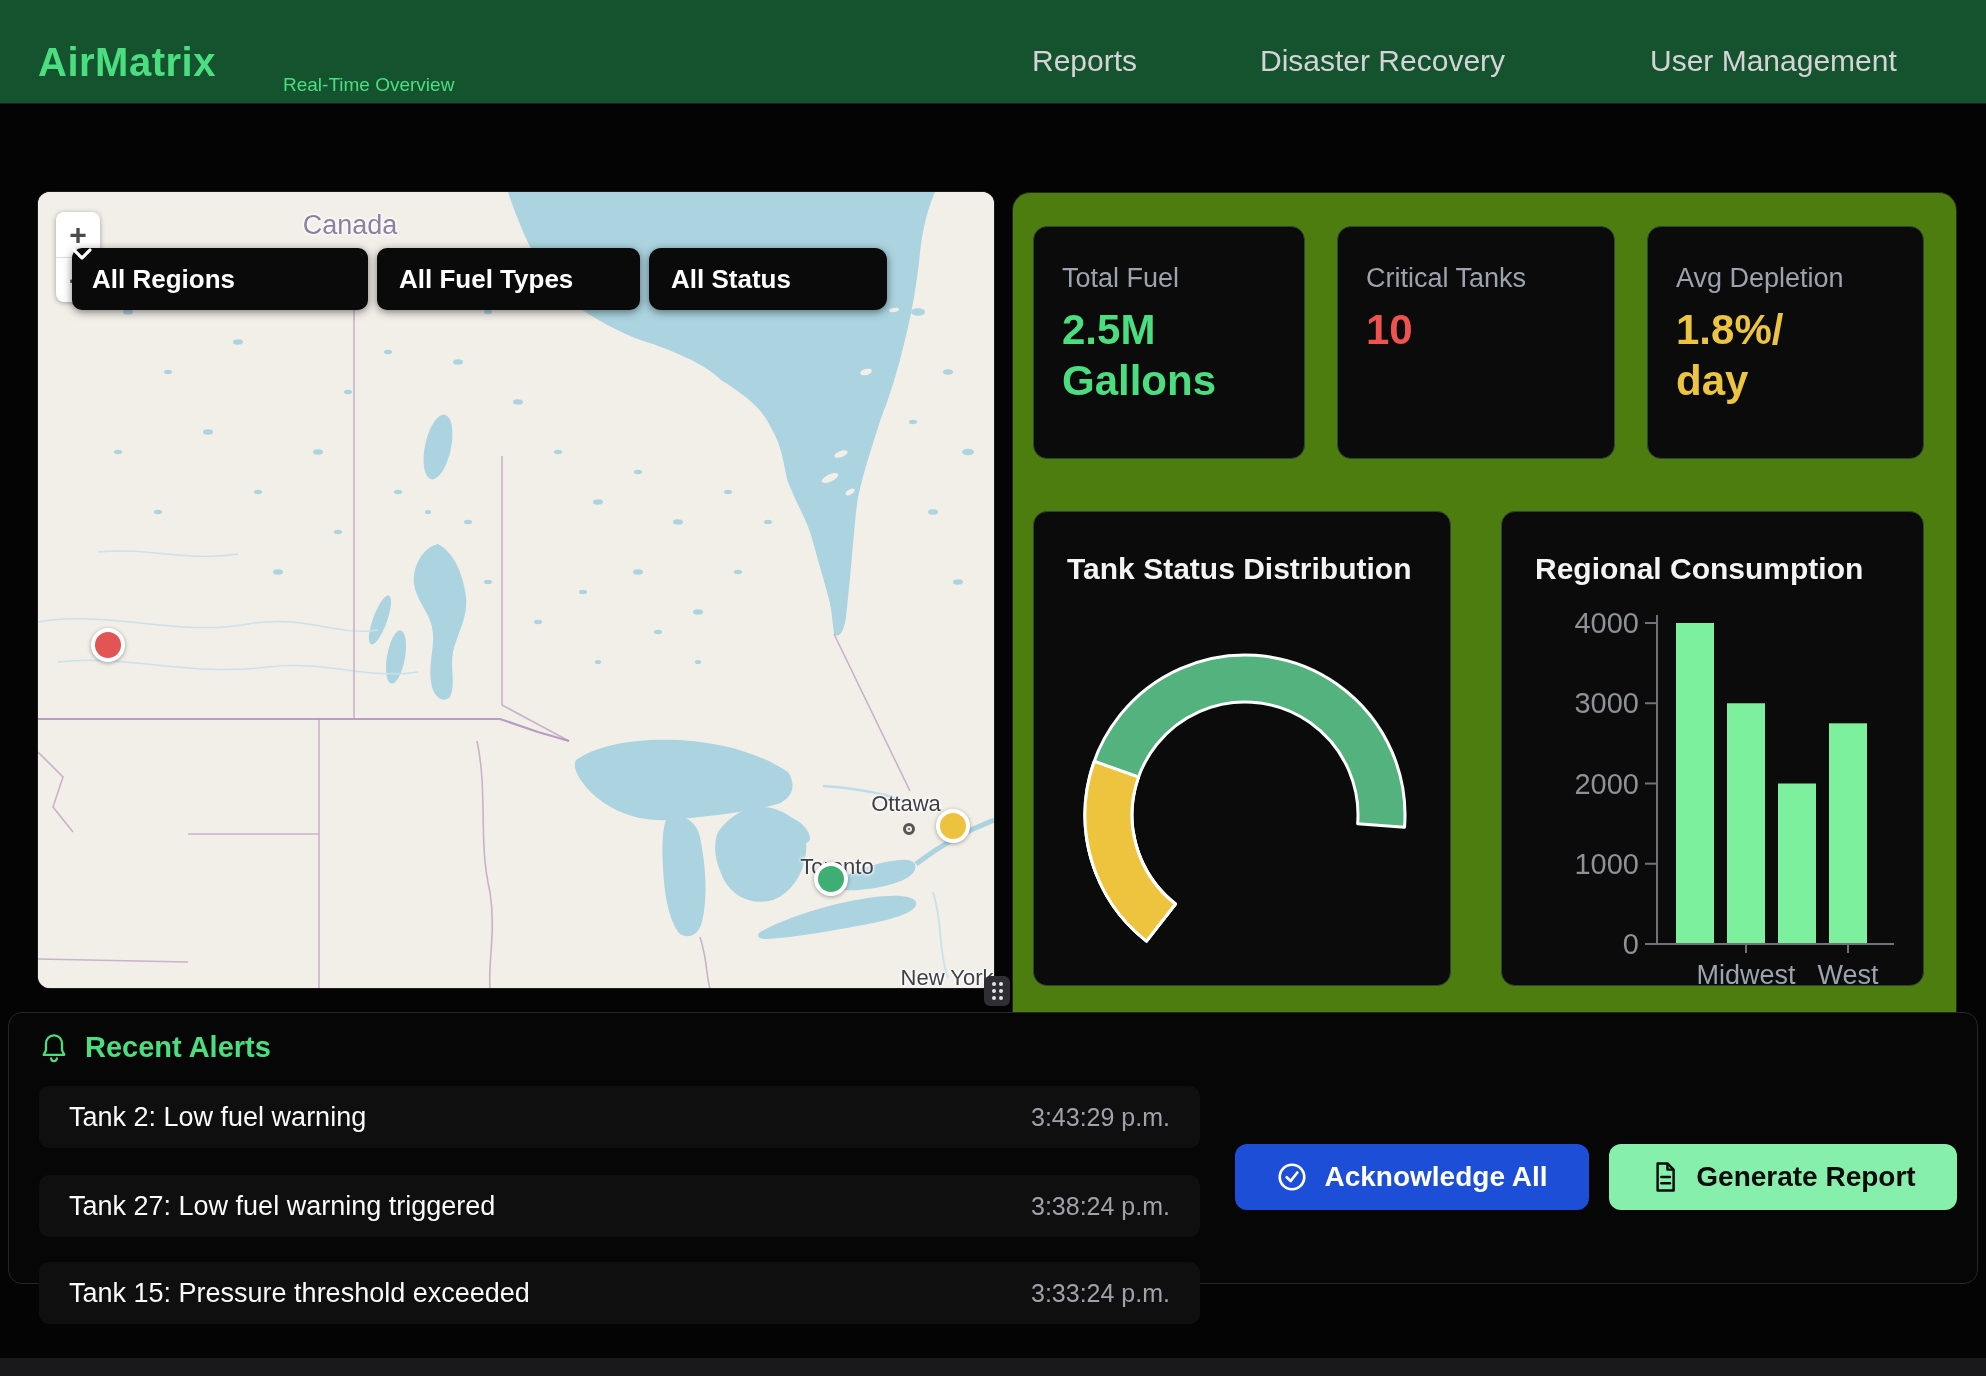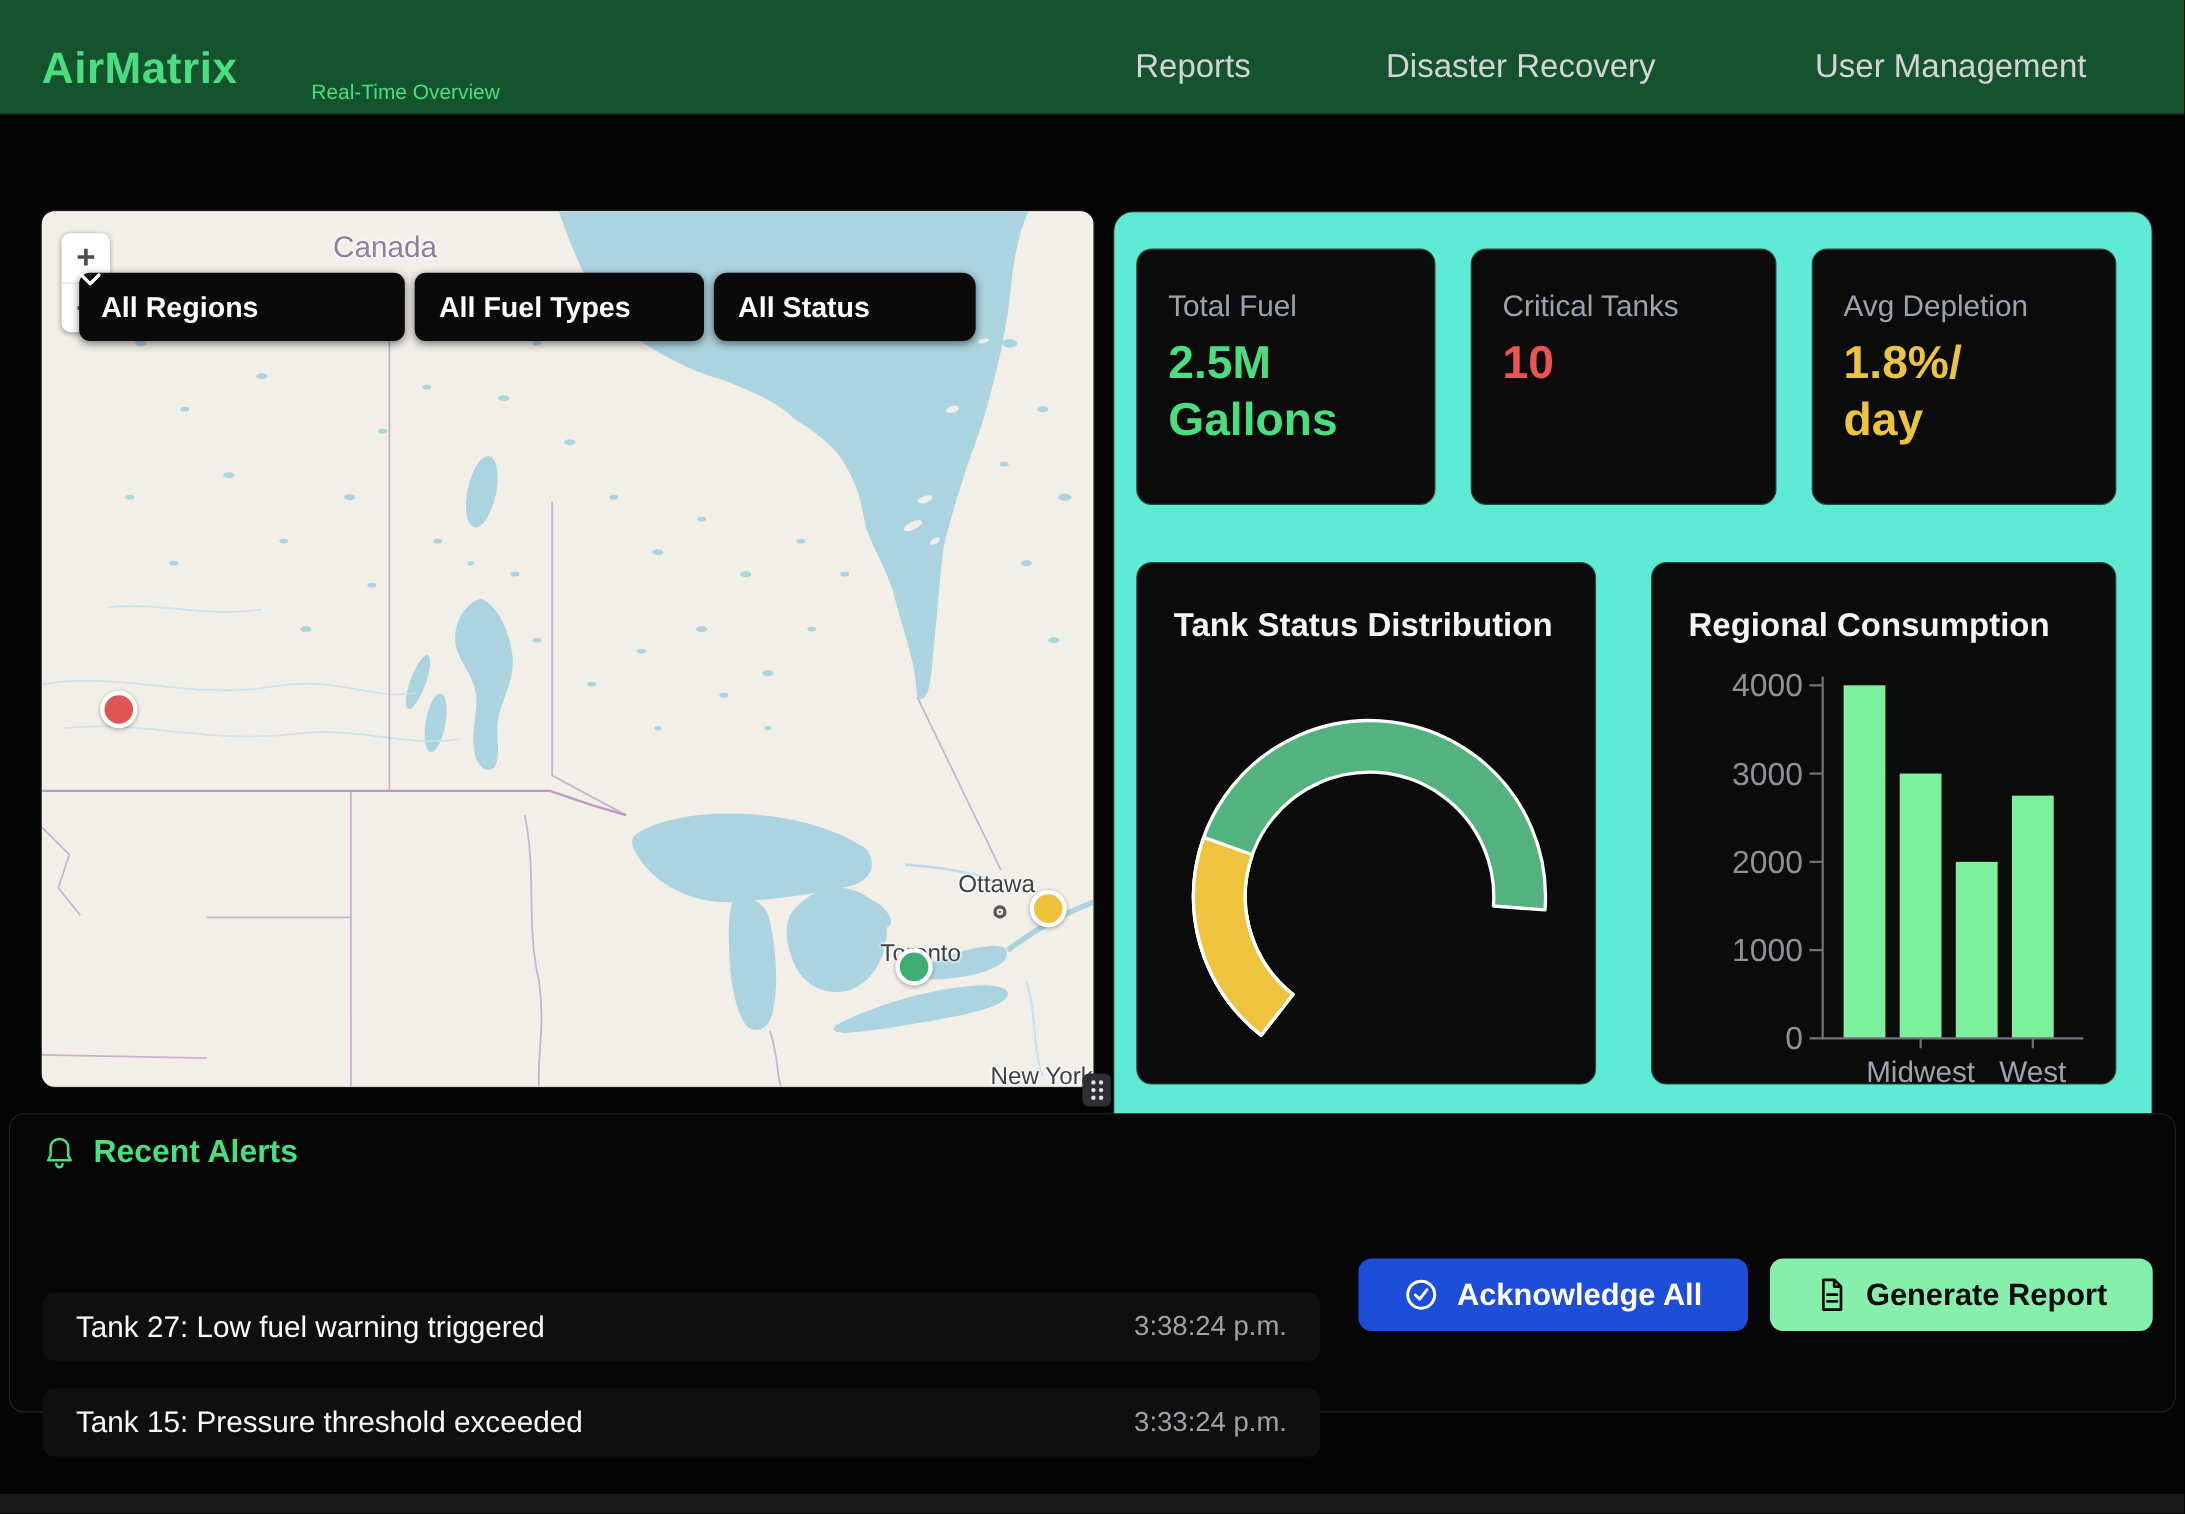--- a/index.html
+++ b/index.html
@@ -27,21 +27,21 @@
   .zoomctl .zin,.zoomctl .zout { position:absolute; left:0; width:44px; height:45px; text-align:center; line-height:45px; font-size:30px; font-weight:700; color:#4b4b4b; cursor:pointer; }
   .zoomctl .zout { top:45px; border-top:1px solid #ddd; }
   .filters { position:absolute; left:34px; top:56px; display:flex; gap:9px; }
   .filter { height:62px; background:#0a0a0a; border-radius:10px; color:#fff; font-size:26px; font-weight:600; display:flex; align-items:center; padding:0 22px; box-shadow:0 2px 8px rgba(0,0,0,.5); cursor:pointer; }
   .filter .chev { margin-left:auto; padding-left:24px; display:flex; }
   .f-regions { width:296px;padding-left:20px; } .f-fuel { width:263px; } .f-status { width:238px;border-radius:12px; }
   .grip { position:absolute; left:984px; top:976px; width:26px; height:30px; background:#2e2e33; border-radius:6px; display:grid; grid-template-columns:repeat(2,4px); grid-template-rows:repeat(3,4px); gap:3px; place-content:center; cursor:grab; }
   .grip i { background:#e4e4e7; border-radius:50%; width:4px; height:4px; }
 
   
-  .panel { position:absolute; left:1012px; top:192px; width:945px; height:995px; border:1px solid #20291f; border-radius:18px; background:#5eead4; }
+  .panel { position:absolute; left:1012px; top:192px; width:945px; height:995px; border:1px solid #20291f; border-radius:18px; background:#4d7c0f; }
   .stat-card { position:absolute; top:33px; height:233px; background:#0a0b0a; border:1px solid #2b4636; border-radius:14px; padding:36px 28px; }
   .stat-label { font-size:27px; font-weight:500; color:#9ca3af; }
   .stat-value { margin-top:10px; font-size:42px; font-weight:700; line-height:1.22; white-space:pre-line; }
   .sc1 { left:20px; width:272px; } .sc2 { left:324px; width:278px; } .sc3 { left:634px; width:277px; }
   .chart-card { position:absolute; top:318px; height:475px; background:#0a0b0a; border:1px solid #2b4636; border-radius:14px; }
   .cc1 { left:20px; width:418px; } .cc2 { left:488px; width:423px; }
   .chart-title { position:absolute; left:33px; top:40px; font-size:30px; font-weight:700; color:#f4f4f5; }
 
   
   .alerts-box { position:absolute; left:8px; top:1012px; width:1970px; height:272px; background:#060607; border:1.5px solid #26262a; border-radius:14px; }
@@ -263,20 +263,24 @@
 
   <div class="alerts-box">
     <div class="alerts-head">
       <svg width="30" height="32" viewBox="0 0 26 28">
         <path d="M 13,3 C 9,3 6,6 6,10 L 6,16 L 4,20 L 22,20 L 20,16 L 20,10 C 20,6 17,3 13,3 Z" fill="none" stroke="#4ade80" stroke-width="2" stroke-linejoin="round"></path>
         <path d="M 10.5,23 A 2.5,2.5 0 0 0 15.5,23" fill="none" stroke="#4ade80" stroke-width="2" stroke-linecap="round"></path>
       </svg>
       <span class="alerts-title">Recent Alerts</span>
     </div>
 
+    <div class="alert-row ar1">
+      <span class="alert-msg">Tank 2: Low fuel warning</span>
+      <span class="alert-time">3:43:29 p.m.</span>
+    </div>
     <div class="alert-row ar2">
       <span class="alert-msg">Tank 27: Low fuel warning triggered</span>
       <span class="alert-time">3:38:24 p.m.</span>
     </div>
     <div class="alert-row ar3">
       <span class="alert-msg">Tank 15: Pressure threshold exceeded</span>
       <span class="alert-time">3:33:24 p.m.</span>
     </div>
 
     <div class="btn btn-ack">

